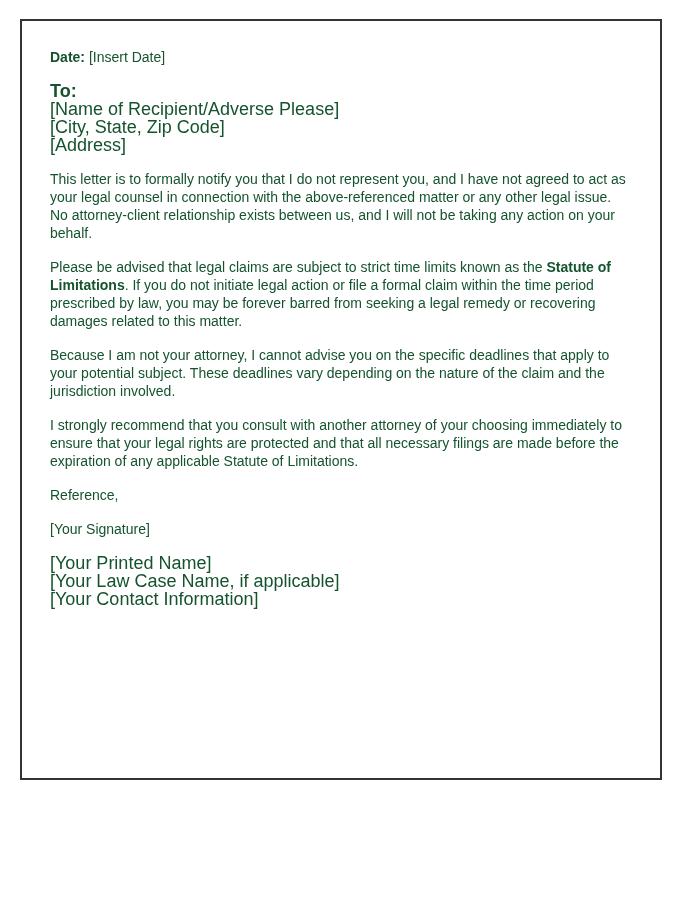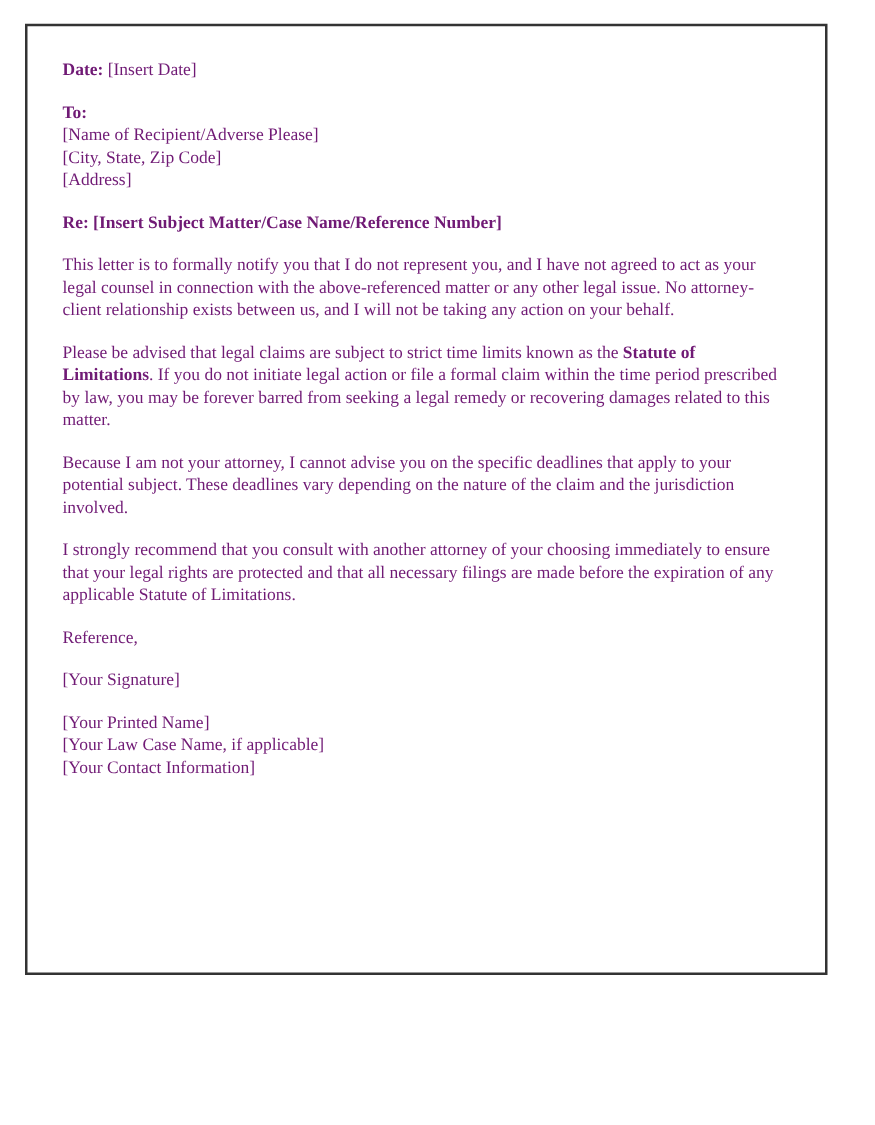--- a/index.html
+++ b/index.html
@@ -5,63 +5,62 @@
   html, body {
     margin: 0;
     padding: 0;
     background: #ffffff;
   }
   .page {
     position: relative;
     width: 700px;
     height: 900px;
     background: #ffffff;
-    font-family: Liberation Serif, serif;
-    color: #701a75;
+    font-family: Liberation Sans, sans-serif;
+    color: #14532d;
   }
   .letter-frame {
     position: absolute;
     left: 20px;
     top: 19px;
     width: 642px;
     height: 761px;
     box-sizing: border-box;
     border: 2px solid #333333;
     padding: 27px 28px 0 28px;
     background: #ffffff;
     overflow: hidden;
   }
   .block {
     margin: 0 0 16px 0;
     font-size: 14px;
     line-height: 18px;
   }
   .block:last-child { margin-bottom: 0; }
   .bold, strong { font-weight: bold; }
-  .line { font-size: 14px; line-height: 18px; }
+  .line { font-size: 18px; line-height: 18px; }
 </style>
 </head>
 <body>
 
 <div class="page">
   <div class="letter-frame">
 
     <p class="block">
       <strong>Date:</strong>
       <span>[Insert Date]</span>
     </p>
 
     <div class="block">
       <div class="line"><strong>To:</strong></div>
       <div class="line">[Name of Recipient/Adverse Please]</div>
       <div class="line">[City, State, Zip Code]</div>
       <div class="line">[Address]</div>
     </div>
 
-    <p class="block bold">Re: [Insert Subject Matter/Case Name/Reference Number]</p>
 
 
     <p class="block">This letter is to formally notify you that I do not represent you, and I have not agreed to act as your legal counsel in connection with the above-referenced matter or any other legal issue. No attorney-client relationship exists between us, and I will not be taking any action on your behalf.</p>
 
     <p class="block"><span>Please be advised that legal claims are subject to strict time limits known as the </span><strong>Statute of Limitations</strong><span>. If you do not initiate legal action or file a formal claim within the time period prescribed by law, you may be forever barred from seeking a legal remedy or recovering damages related to this matter.</span></p>
 
     <p class="block">Because I am not your attorney, I cannot advise you on the specific deadlines that apply to your potential subject. These deadlines vary depending on the nature of the claim and the jurisdiction involved.</p>
 
     <p class="block">I strongly recommend that you consult with another attorney of your choosing immediately to ensure that your legal rights are protected and that all necessary filings are made before the expiration of any applicable Statute of Limitations.</p>
 

